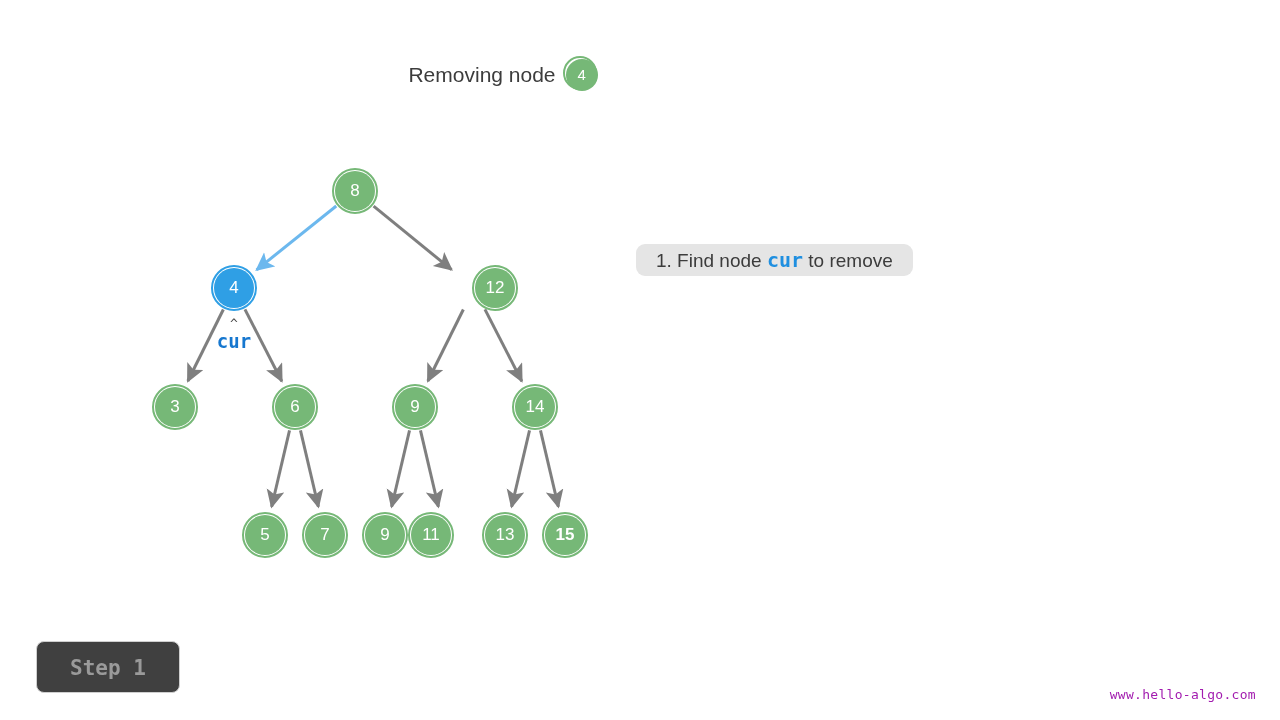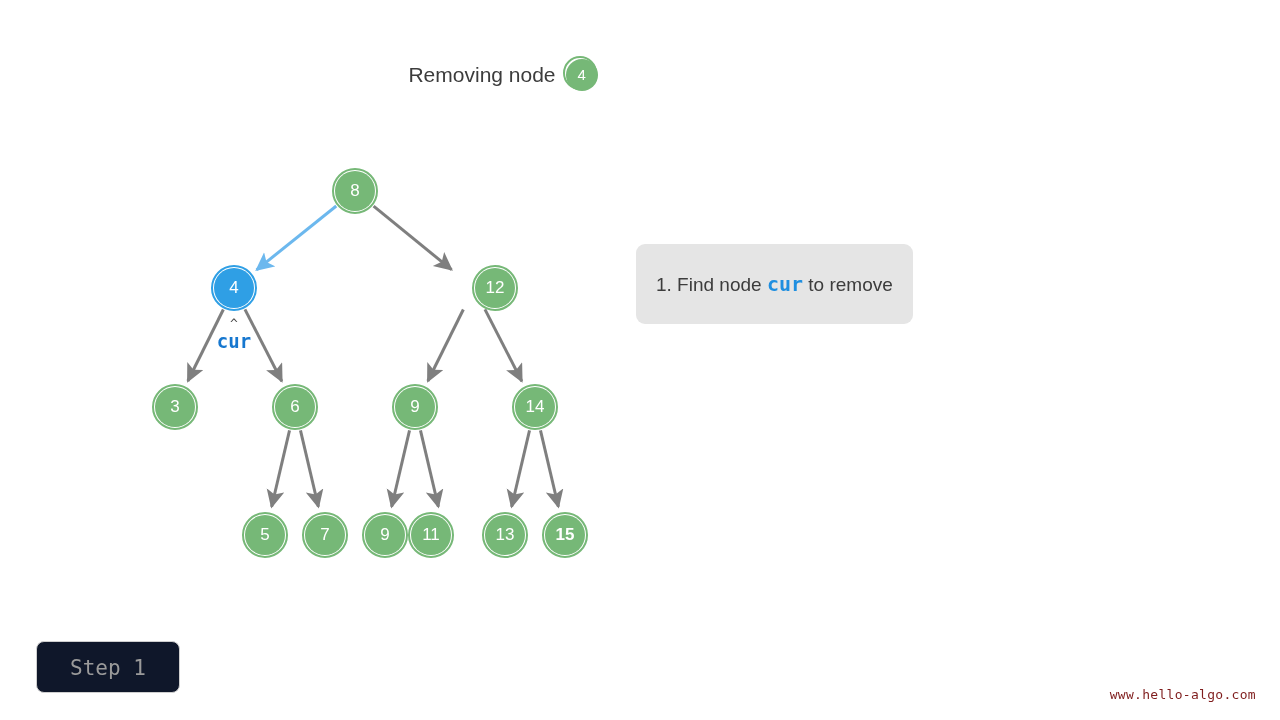--- a/index.html
+++ b/index.html
@@ -124,21 +124,21 @@
     font-size: 19px;
     color: #1677cf;
     line-height: 22px;
   }
 
   
   #caption {
     position: absolute;
     left: 636px;
     top: 244px;
-    padding: 28px 20px;
+    padding: 4px 20px;
     background: #e5e5e5;
     border-radius: 9px;
     font-size: 19px;
     color: #3c3c3c;
     white-space: nowrap;
   }
   #caption .mono-hl {
     font-family: "DejaVu Sans Mono", monospace;
     font-weight: bold;
     font-size: 20px;
@@ -147,38 +147,38 @@
 
   
   #step-badge {
     position: absolute;
     left: 36px;
     top: 641px;
     width: 144px;
     height: 52px;
     border: 1px solid #cfcfcf;
     border-radius: 8px;
-    background: #0f172a;
-    font-family: "DejaVu Sans Mono", monospace;
-    font-weight: normal;
+    background: #404040;
+    font-family: "DejaVu Sans Mono", monospace;
+    font-weight: bold;
     font-size: 21px;
     color: #9a9a9a;
     line-height: 52px;
     text-align: center;
     box-sizing: border-box;
   }
 
   
   #watermark {
     position: absolute;
     right: 24px;
     bottom: 18px;
     font-family: "DejaVu Sans Mono", monospace;
     font-size: 13px;
-    color: #7f1d1d;
+    color: #a21caf;
     letter-spacing: 0.3px;
   }
 </style>
 </head>
 <body>
 
 <div id="page">
 
   <div id="title">
     <span class="tpart">Removing node</span><span class="inline-node">

